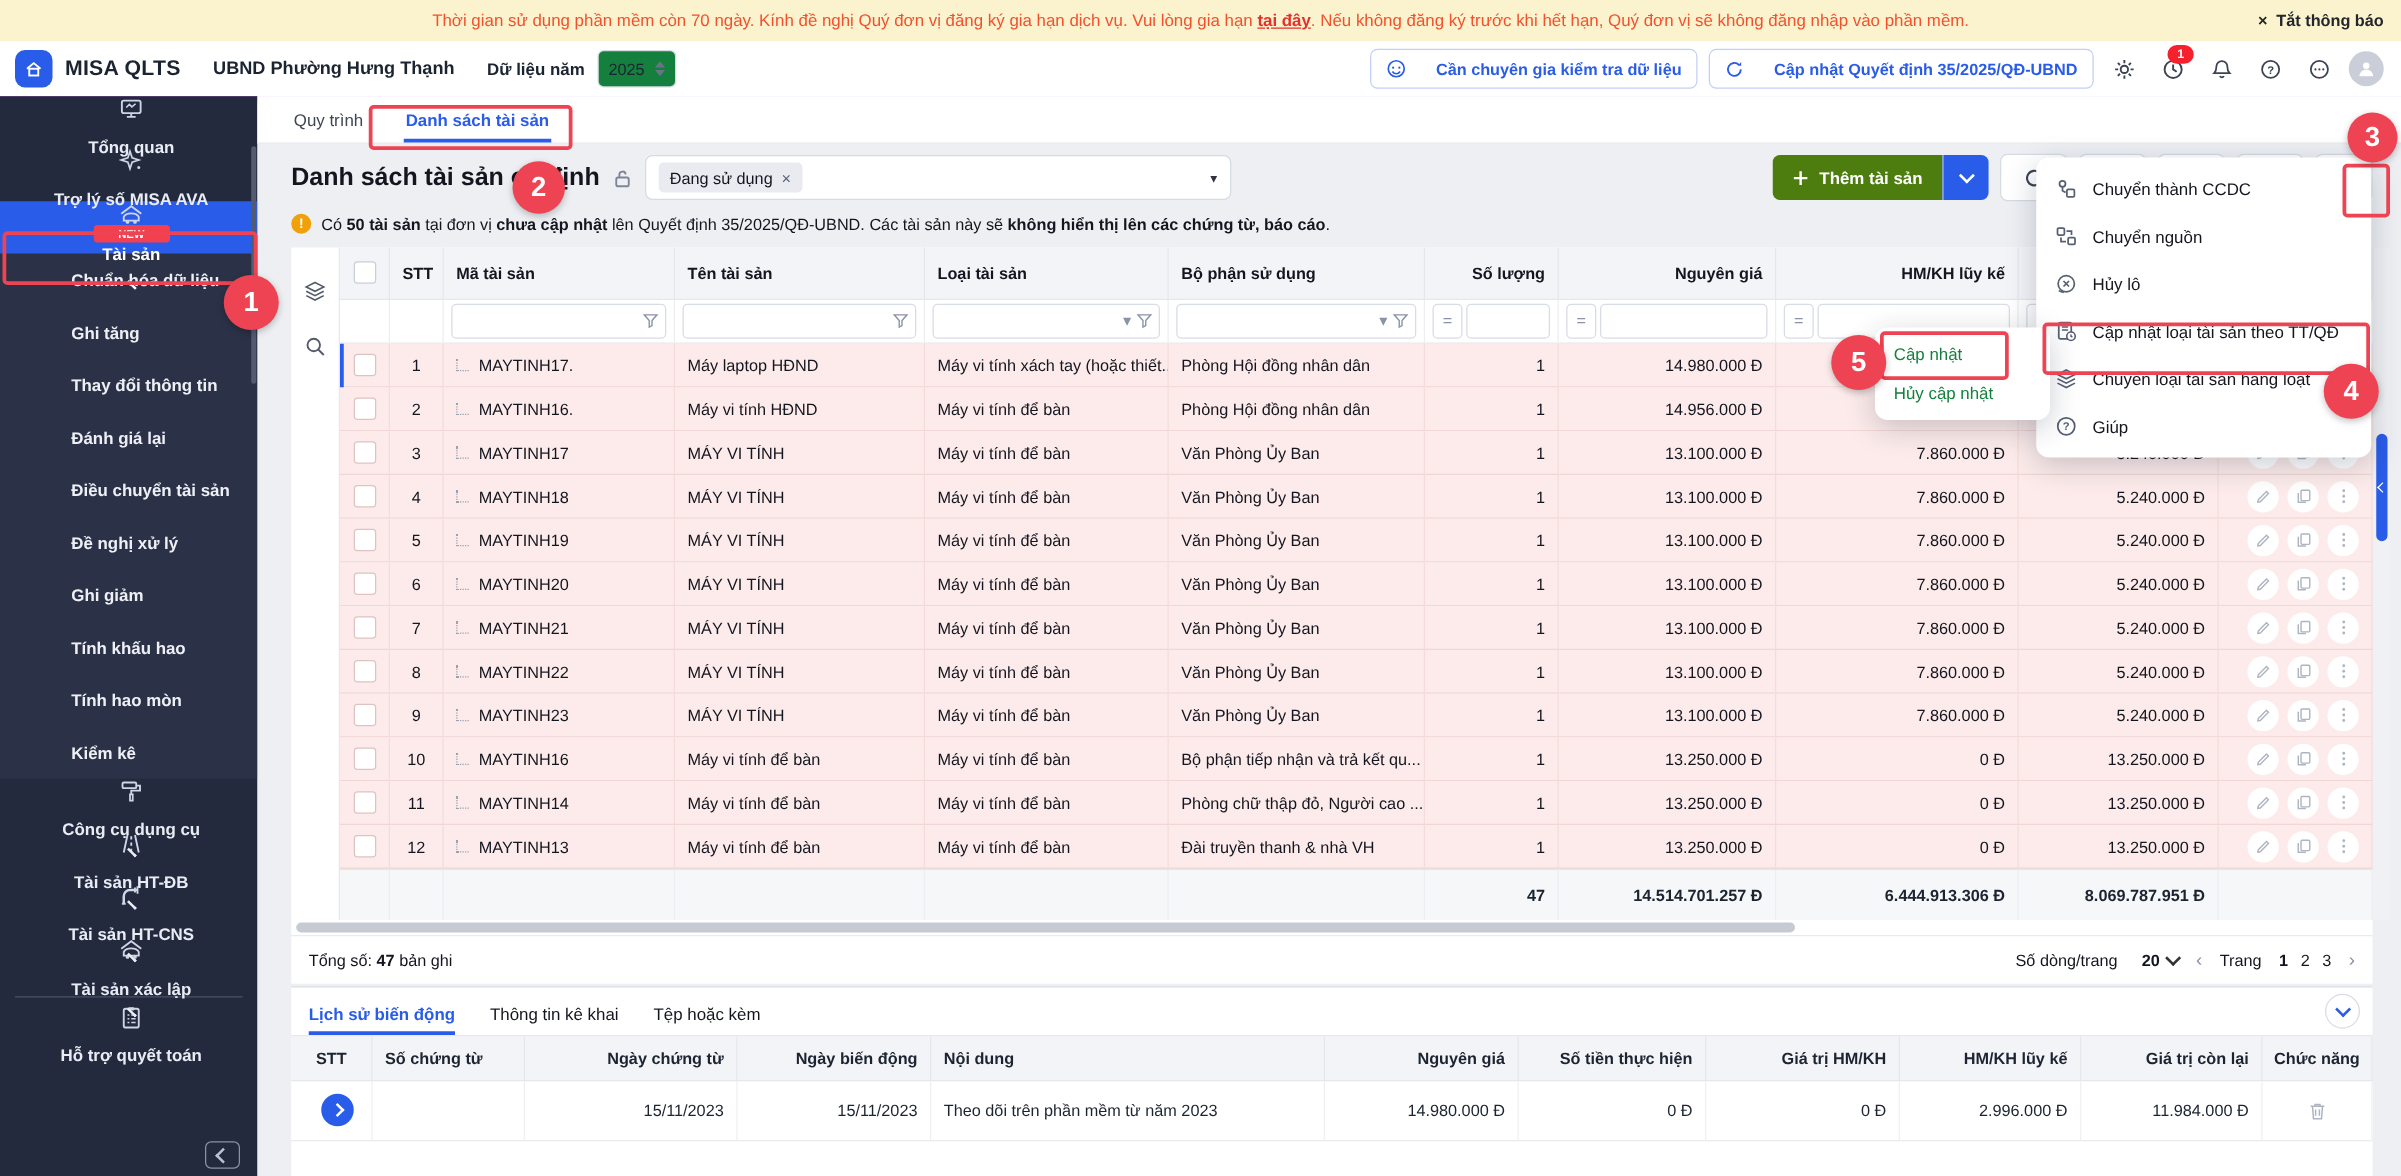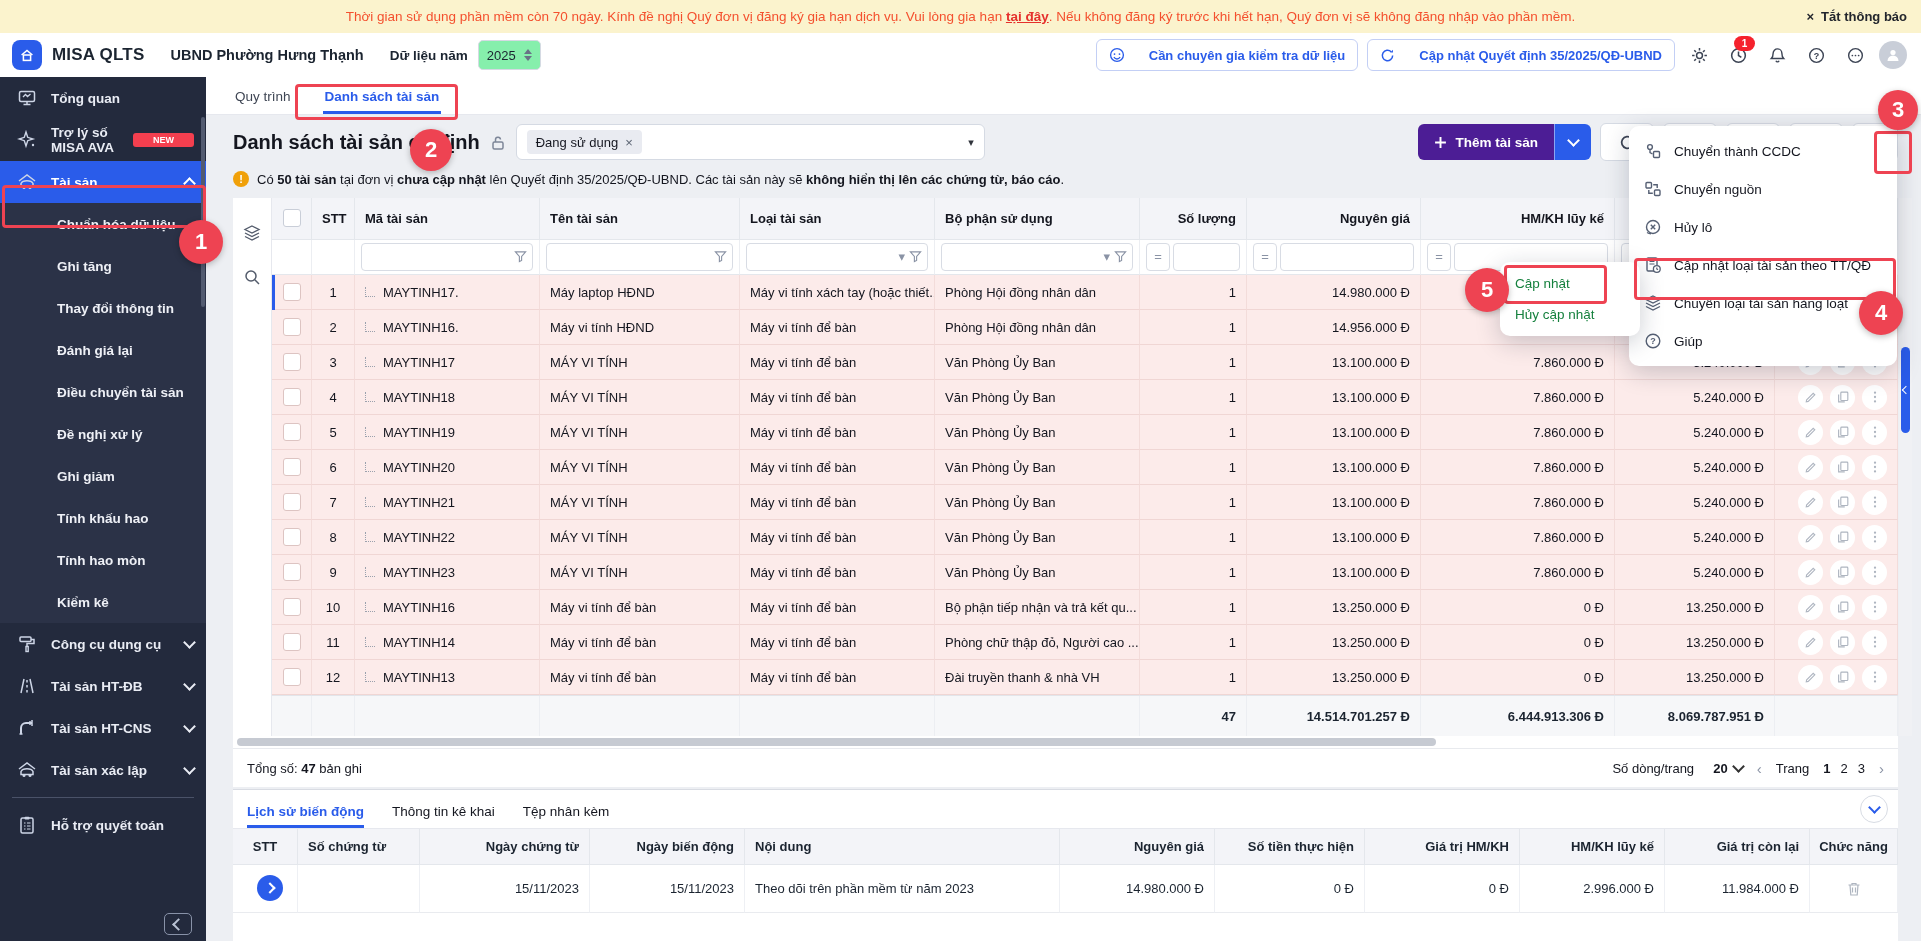--- a/index.html
+++ b/index.html
@@ -14,32 +14,32 @@
   .banner{position:absolute;left:0;top:0;width:100%;height:33px;background:#fbf3cd;display:flex;align-items:center;justify-content:center;}
   .banner-text{color:#f4502e;font-size:13.5px;}
   .banner-text a{color:#e5302c;font-weight:bold;text-decoration:underline;cursor:pointer;}
   .banner-close{position:absolute;right:14px;top:0;height:33px;display:flex;align-items:center;gap:7px;color:#23262d;font-size:13px;font-weight:600;cursor:pointer;}
   
   .hdr{position:absolute;left:0;top:33px;width:100%;height:44px;background:#fff;border-bottom:5px solid #d946ef;display:flex;align-items:center;}
   .logo{width:30px;height:30px;border-radius:8px;background:#2a5cea;margin:0 10px 0 12px;display:flex;align-items:center;justify-content:center;color:#fff;}
   .appname{font-size:17px;font-weight:bold;letter-spacing:.2px;}
   .orgname{font-size:14.5px;font-weight:bold;margin-left:26px;}
   .yrlabel{font-size:13.5px;font-weight:600;margin-left:26px;}
-  .yrbox{margin-left:10px;border:1px solid #d5dae3;border-radius:5px;height:28px;display:flex;align-items:center;padding:0 8px;gap:8px;background:#86efac;cursor:pointer;justify-content:space-between;}
+  .yrbox{margin-left:10px;border:1px solid #d5dae3;border-radius:5px;height:28px;display:flex;align-items:center;padding:0 8px;gap:8px;background:#15803d;cursor:pointer;justify-content:space-between;}
   .yrbox .tris{display:flex;flex-direction:column;gap:2px;}
   .tri-up{width:0;height:0;border-left:4px solid transparent;border-right:4px solid transparent;border-bottom:5px solid #697386;}
   .tri-dn{width:0;height:0;border-left:4px solid transparent;border-right:4px solid transparent;border-top:5px solid #697386;}
   .hdr-right{margin-left:auto;display:flex;align-items:center;gap:9px;padding-right:14px;}
   .hdr-btn{height:30px;border:1px solid #c3cff5;border-radius:6px;color:#2a5cea;font-size:13px;font-weight:600;display:flex;align-items:center;gap:24px;padding:0 12px;background:#fff;cursor:pointer;white-space:nowrap;}
   .hicon{width:30px;height:30px;display:flex;align-items:center;justify-content:center;color:#3c4454;position:relative;cursor:pointer;}
   .hbadge{position:absolute;top:-4px;right:-2px;min-width:15px;height:15px;border-radius:8px;background:#f5222d;color:#fff;font-size:10px;font-weight:bold;display:flex;align-items:center;justify-content:center;padding:0 3px;}
   .avatar{width:28px;height:28px;border-radius:50%;background:#c9ced8;display:flex;align-items:center;justify-content:center;color:#fff;}
   
   .sidebar{position:absolute;left:0;top:77px;width:206px;bottom:0;background:#232a3d;color:#e9ecf4;overflow:hidden;}
-  .s-item{height:42px;display:flex;align-items:center;gap:13px;padding:0 12px 0 16px;font-size:13.5px;font-weight:600;cursor:pointer;}
+  .s-item{height:42px;display:flex;align-items:center;gap:13px;padding:0 12px 0 16px;font-size:13.5px;font-weight:600;cursor:pointer;flex-direction:column;}
   .s-item .sic{width:22px;display:flex;justify-content:center;color:#cdd5e6;}
   .s-item.active{background:#2a5cea;color:#fff;}
   .s-item .sp{flex:1;}
   .s-badge{background:#f43f4f;color:#fff;font-size:9px;font-weight:bold;border-radius:3px;padding:2px 20px;}
   .s-sub{background:#2b3247;}
   .s-subitem{height:42px;display:flex;align-items:center;padding-left:57px;font-size:13.5px;font-weight:600;color:#eef0f6;cursor:pointer;}
   .s-div{height:1px;background:#4a5268;margin:6px 12px;}
   .s-collapse{position:absolute;right:14px;bottom:6px;width:26px;height:20px;border:1px solid #8892a8;border-radius:5px;color:#b9c2d4;display:flex;align-items:center;justify-content:center;cursor:pointer;}
   .s-scroll{position:absolute;right:1px;top:40px;width:4px;height:190px;background:#535b70;border-radius:2px;}
   
@@ -49,21 +49,21 @@
   .tab.active{color:#2a5cea;font-weight:600;border-bottom:3px solid #2a5cea;padding-bottom:7px;}
   .titlerow{position:absolute;left:27px;right:23px;top:45px;height:40px;display:flex;align-items:center;}
   .pg-title{font-size:20px;font-weight:bold;color:#14161f;white-space:nowrap;}
   .lock{margin:2px 10px 0 10px;color:#7d8698;}
   .filterbox{width:447px;height:34px;background:#fff;border:1px solid #d5dae3;border-radius:6px;display:flex;align-items:center;padding:0 10px;gap:8px;cursor:pointer;}
   .chip{background:#e9ebf1;border-radius:4px;height:24px;display:flex;align-items:center;gap:7px;padding:0 9px;font-size:13px;color:#14161f;}
   .chip .x{color:#5a6372;cursor:pointer;}
   .filterbox .caret{margin-left:auto;color:#30343c;font-size:11px;}
   .titlerow .tools{margin-left:auto;display:flex;align-items:center;gap:9px;}
   .addbtn{display:flex;height:36px;border-radius:6px;overflow:hidden;cursor:pointer;}
-  .addbtn .lbl{background:#4c1d95;color:#fff;font-size:13.5px;font-weight:600;display:flex;align-items:center;gap:8px;padding:0 16px;}
+  .addbtn .lbl{background:#4d7c0f;color:#fff;font-size:13.5px;font-weight:600;display:flex;align-items:center;gap:8px;padding:0 16px;}
   .addbtn .dd{background:#2a5cea;border-left:1px solid rgba(255,255,255,.45);width:36px;display:flex;align-items:center;justify-content:center;color:#fff;}
   .tbtn{height:36px;min-width:38px;background:#fff;border:1px solid #d5dae3;border-radius:6px;display:flex;align-items:center;justify-content:center;gap:6px;color:#3c4454;cursor:pointer;padding:0 7px;}
   .tbtn .caret{font-size:10px;color:#556;}
   .insight{position:absolute;left:27px;top:90px;height:24px;display:flex;align-items:center;gap:8px;font-size:13px;color:#14161f;}
   .warn-ic{width:16px;height:16px;border-radius:50%;background:#f0a009;color:#fff;font-size:11px;font-weight:bold;display:flex;align-items:center;justify-content:center;}
   
   .panel{position:absolute;left:27px;right:23px;top:121px;height:538px;background:#fff;display:flex;}
   .strip{width:39px;border-right:1px solid #e6e8ee;display:flex;flex-direction:column;align-items:center;padding-top:26px;gap:26px;color:#535b6b;}
   .grid{flex:1;display:flex;flex-direction:column;}
   .grow{display:grid;grid-template-columns:40px 43px 185px 200px 195px 205px 107px 174px 194px 160px 123px;}
@@ -1010,21 +1010,21 @@
             <span class="pn">3</span>
           </span>
         <span class="pgarrow">›</span>
       </span>
     </div>
 
     <div class="detail">
       <div class="dtabs" id="detail-tabs">
         <div class="dtab active">Lịch sử biến động</div>
           <div class="dtab">Thông tin kê khai</div>
-          <div class="dtab">Tệp nhân kèm</div>
+          <div class="dtab">Tệp hoặc kèm</div>
           <div class="dcollapse">
             <span class="chev down"></span>
           </div>
       </div>
       <div class="drow dhead" id="detail-head">
           <div class="gc ctr">STT</div>
           <div class="gc ">Số chứng từ</div>
           <div class="gc num">Ngày chứng từ</div>
           <div class="gc num">Ngày biến động</div>
           <div class="gc ">Nội dung</div>

